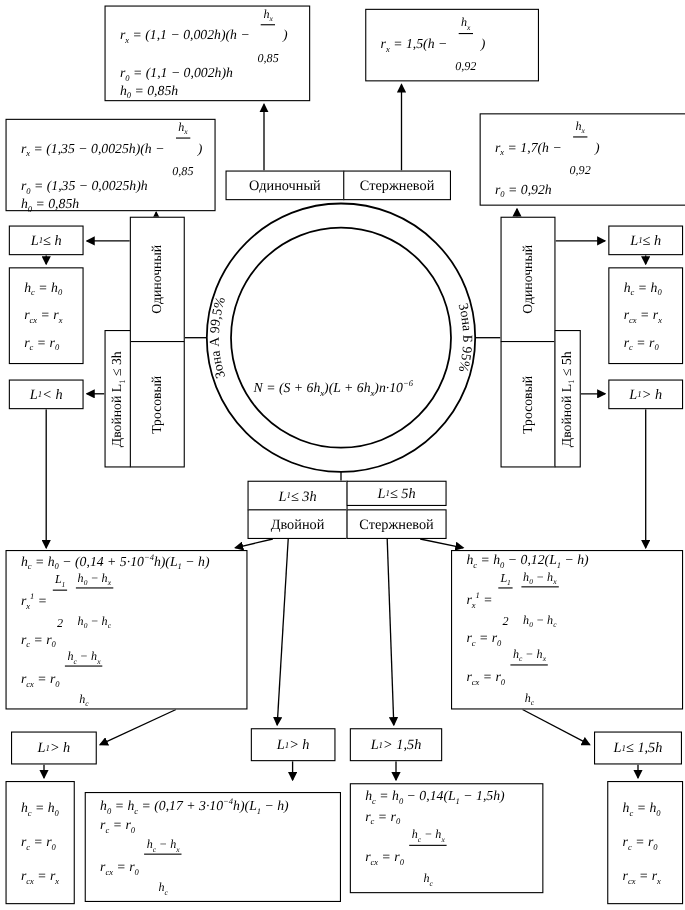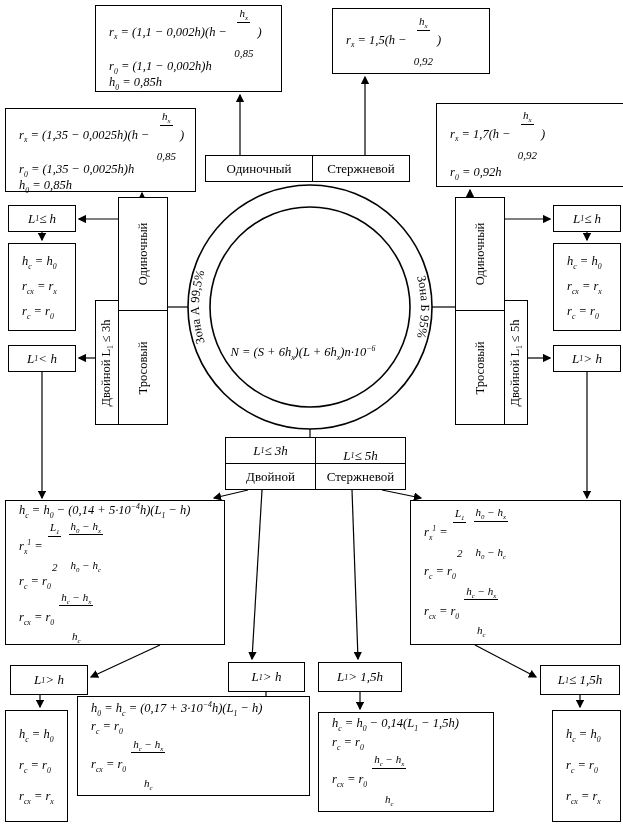--- a/index.html
+++ b/index.html
@@ -140,40 +140,41 @@
 
   <div class="box cond fx" style="left:553px;top:205px;width:68px;height:27px">L<sub>1</sub> ≤ h</div>
   <div class="box flines fx" style="left:553px;top:243px;width:68px;height:88px">
     <div class="fline">h<sub>c</sub> = h<sub>0</sub></div>
     <div class="fline">r<sub>cx</sub> = r<sub>x</sub></div>
     <div class="fline">r<sub>c</sub> = r<sub>0</sub></div>
   </div>
   <div class="box cond fx" style="left:553px;top:345px;width:68px;height:27px">L<sub>1</sub> &gt; h</div>
 
   <div class="box cond fx" style="left:225px;top:437px;width:91px;height:27px">L<sub>1</sub> ≤ 3h</div>
-  <div class="box cond fx" style="left:315px;top:437px;width:91px;height:37px">L<sub>1</sub> ≤ 5h</div>
+  <div class="box cond fx" style="left:315px;top:437px;width:91px;height:23px">L<sub>1</sub> ≤ 5h</div>
   <div class="box lbl ru" style="left:225px;top:463px;width:91px;height:27px">Двойной</div>
   <div class="box lbl ru" style="left:315px;top:463px;width:91px;height:27px">Стержневой</div>
 
   <div class="box flines fx" style="left:5px;top:500px;width:220px;height:145px">
     <div class="fline">h<sub>c</sub> = h<sub>0</sub> − (0,14 + 5·10<sup>−4</sup>h)(L<sub>1</sub> − h)</div>
     <div class="fline">r<sub>x</sub><sup>1</sup> = <span class="fr">
           <span class="fn">L<sub>1</sub></span>
           <span class="fd">2</span>
         </span> <span class="fr">
           <span class="fn">h<sub>0</sub> − h<sub>x</sub></span>
           <span class="fd">h<sub>0</sub> − h<sub>c</sub></span>
         </span></div>
     <div class="fline">r<sub>c</sub> = r<sub>0</sub></div>
     <div class="fline">r<sub>cx</sub> = r<sub>0</sub> <span class="fr">
           <span class="fn">h<sub>c</sub> − h<sub>x</sub></span>
           <span class="fd">h<sub>c</sub></span>
         </span></div>
   </div>
   <div class="box flines fx" style="left:410px;top:500px;width:211px;height:145px">
+    <div class="fline">h<sub>c</sub> = h<sub>0</sub> − 0,12(L<sub>1</sub> − h)</div>
     <div class="fline">r<sub>x</sub><sup>1</sup> = <span class="fr">
           <span class="fn">L<sub>1</sub></span>
           <span class="fd">2</span>
         </span> <span class="fr">
           <span class="fn">h<sub>0</sub> − h<sub>x</sub></span>
           <span class="fd">h<sub>0</sub> − h<sub>c</sub></span>
         </span></div>
     <div class="fline">r<sub>c</sub> = r<sub>0</sub></div>
     <div class="fline">r<sub>cx</sub> = r<sub>0</sub> <span class="fr">
           <span class="fn">h<sub>c</sub> − h<sub>x</sub></span>
@@ -184,21 +185,21 @@
   <div class="box cond fx" style="left:10px;top:665px;width:78px;height:30px">L<sub>1</sub> &gt; h</div>
   <div class="box cond fx" style="left:228px;top:662px;width:77px;height:30px">L<sub>1</sub> &gt; h</div>
   <div class="box cond fx" style="left:318px;top:662px;width:84px;height:30px">L<sub>1</sub> &gt; 1,5h</div>
   <div class="box cond fx" style="left:540px;top:665px;width:80px;height:30px">L<sub>1</sub> ≤ 1,5h</div>
 
   <div class="box flines fx" style="left:5px;top:710px;width:63px;height:112px">
     <div class="fline">h<sub>c</sub> = h<sub>0</sub></div>
     <div class="fline">r<sub>c</sub> = r<sub>0</sub></div>
     <div class="fline">r<sub>cx</sub> = r<sub>x</sub></div>
   </div>
-  <div class="box flines fx" style="left:77px;top:696px;width:233px;height:100px">
+  <div class="box flines fx" style="left:77px;top:720px;width:233px;height:100px">
     <div class="fline">h<sub>0</sub> = h<sub>c</sub> = (0,17 + 3·10<sup>−4</sup>h)(L<sub>1</sub> − h)</div>
     <div class="fline">r<sub>c</sub> = r<sub>0</sub></div>
     <div class="fline">r<sub>cx</sub> = r<sub>0</sub> <span class="fr">
           <span class="fn">h<sub>c</sub> − h<sub>x</sub></span>
           <span class="fd">h<sub>c</sub></span>
         </span></div>
   </div>
   <div class="box flines fx" style="left:318px;top:712px;width:176px;height:100px">
     <div class="fline">h<sub>c</sub> = h<sub>0</sub> − 0,14(L<sub>1</sub> − 1,5h)</div>
     <div class="fline">r<sub>c</sub> = r<sub>0</sub></div>

